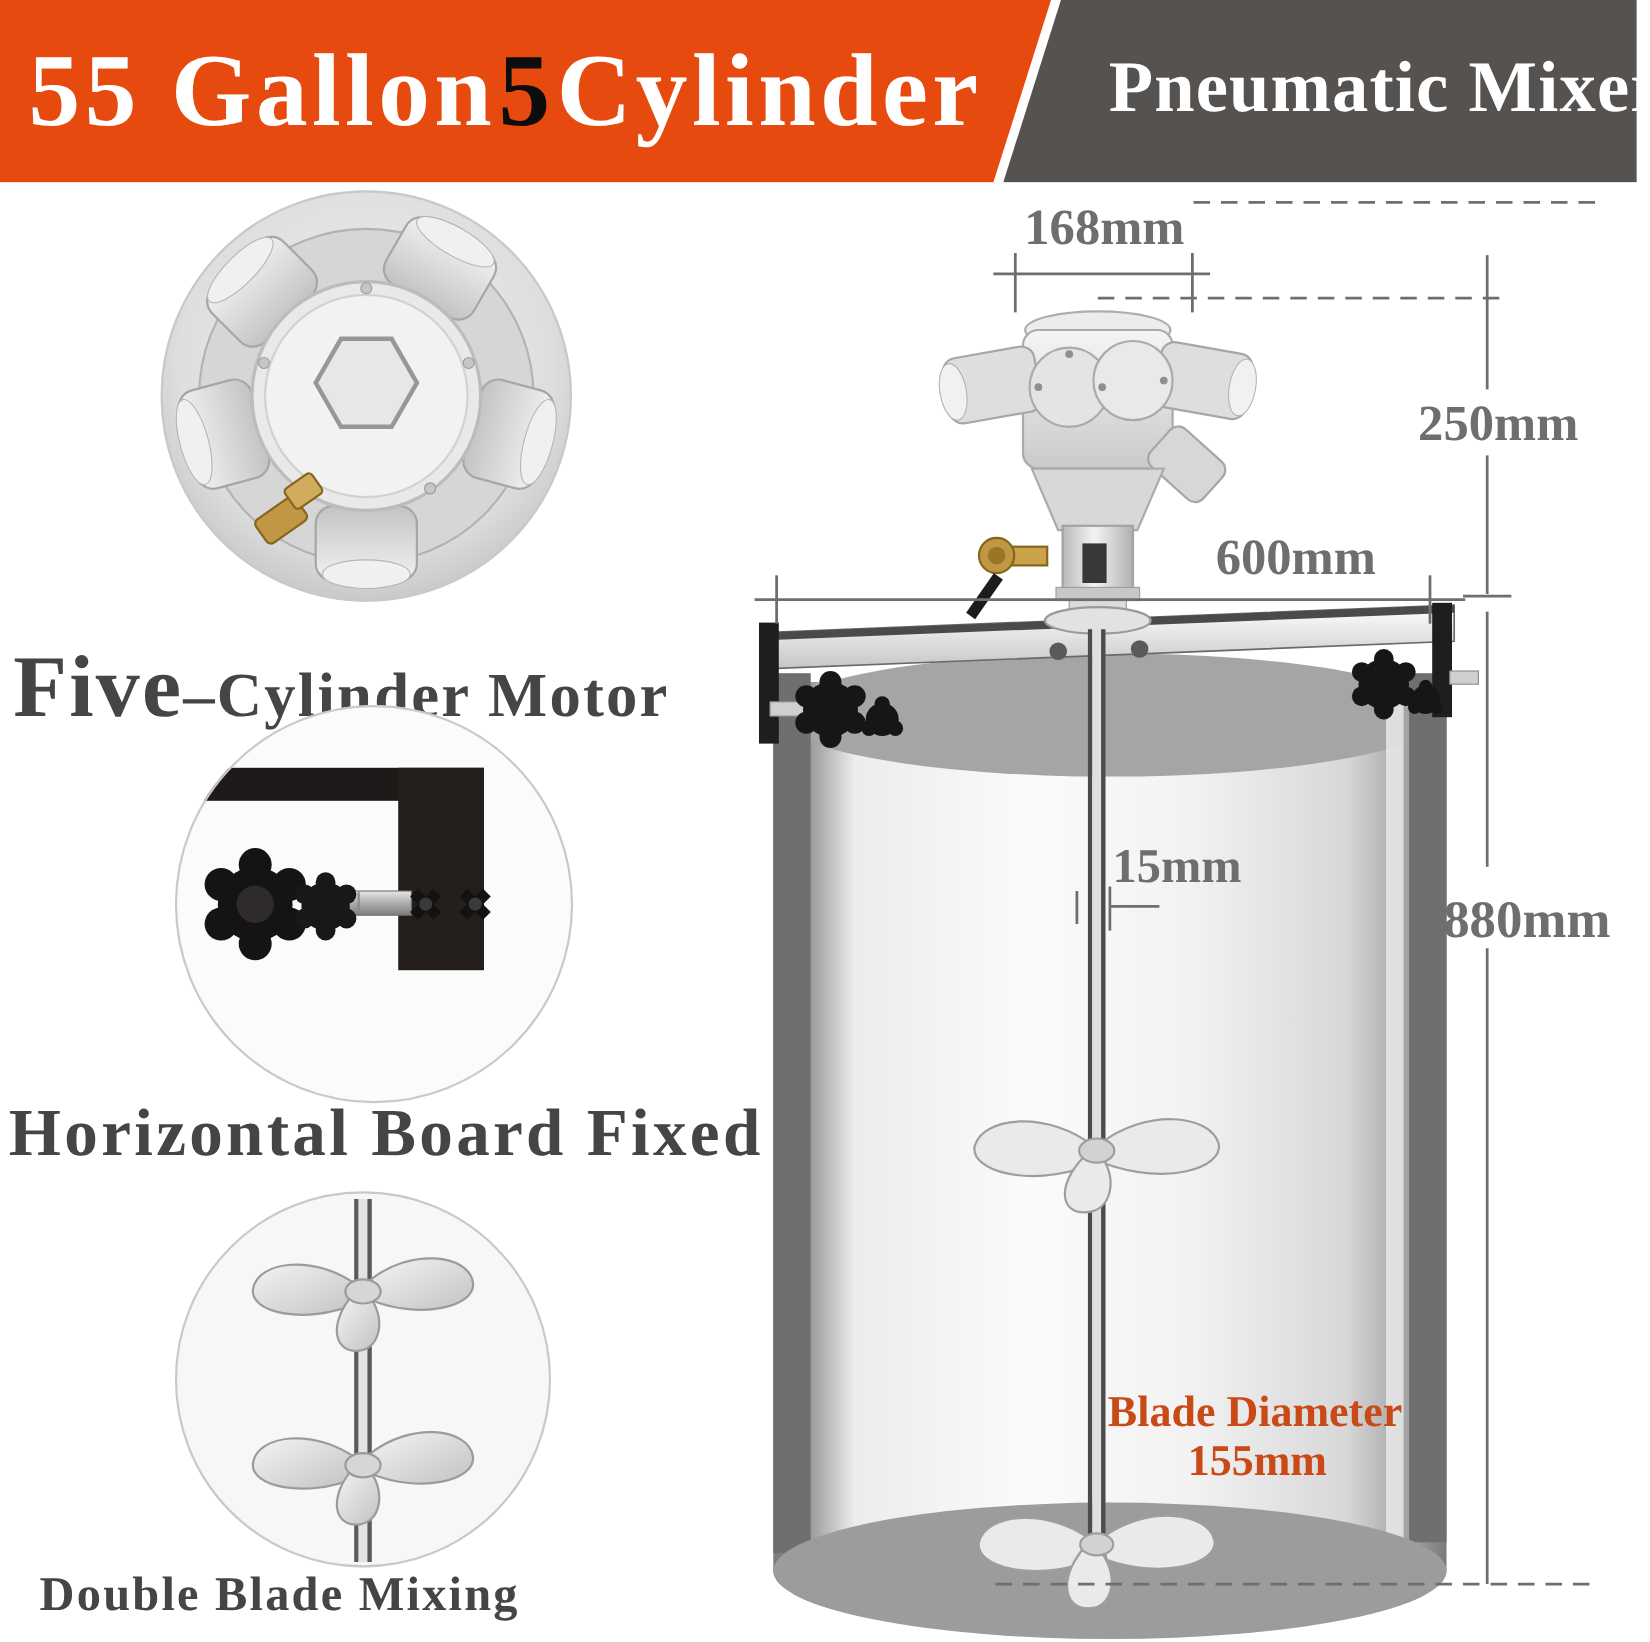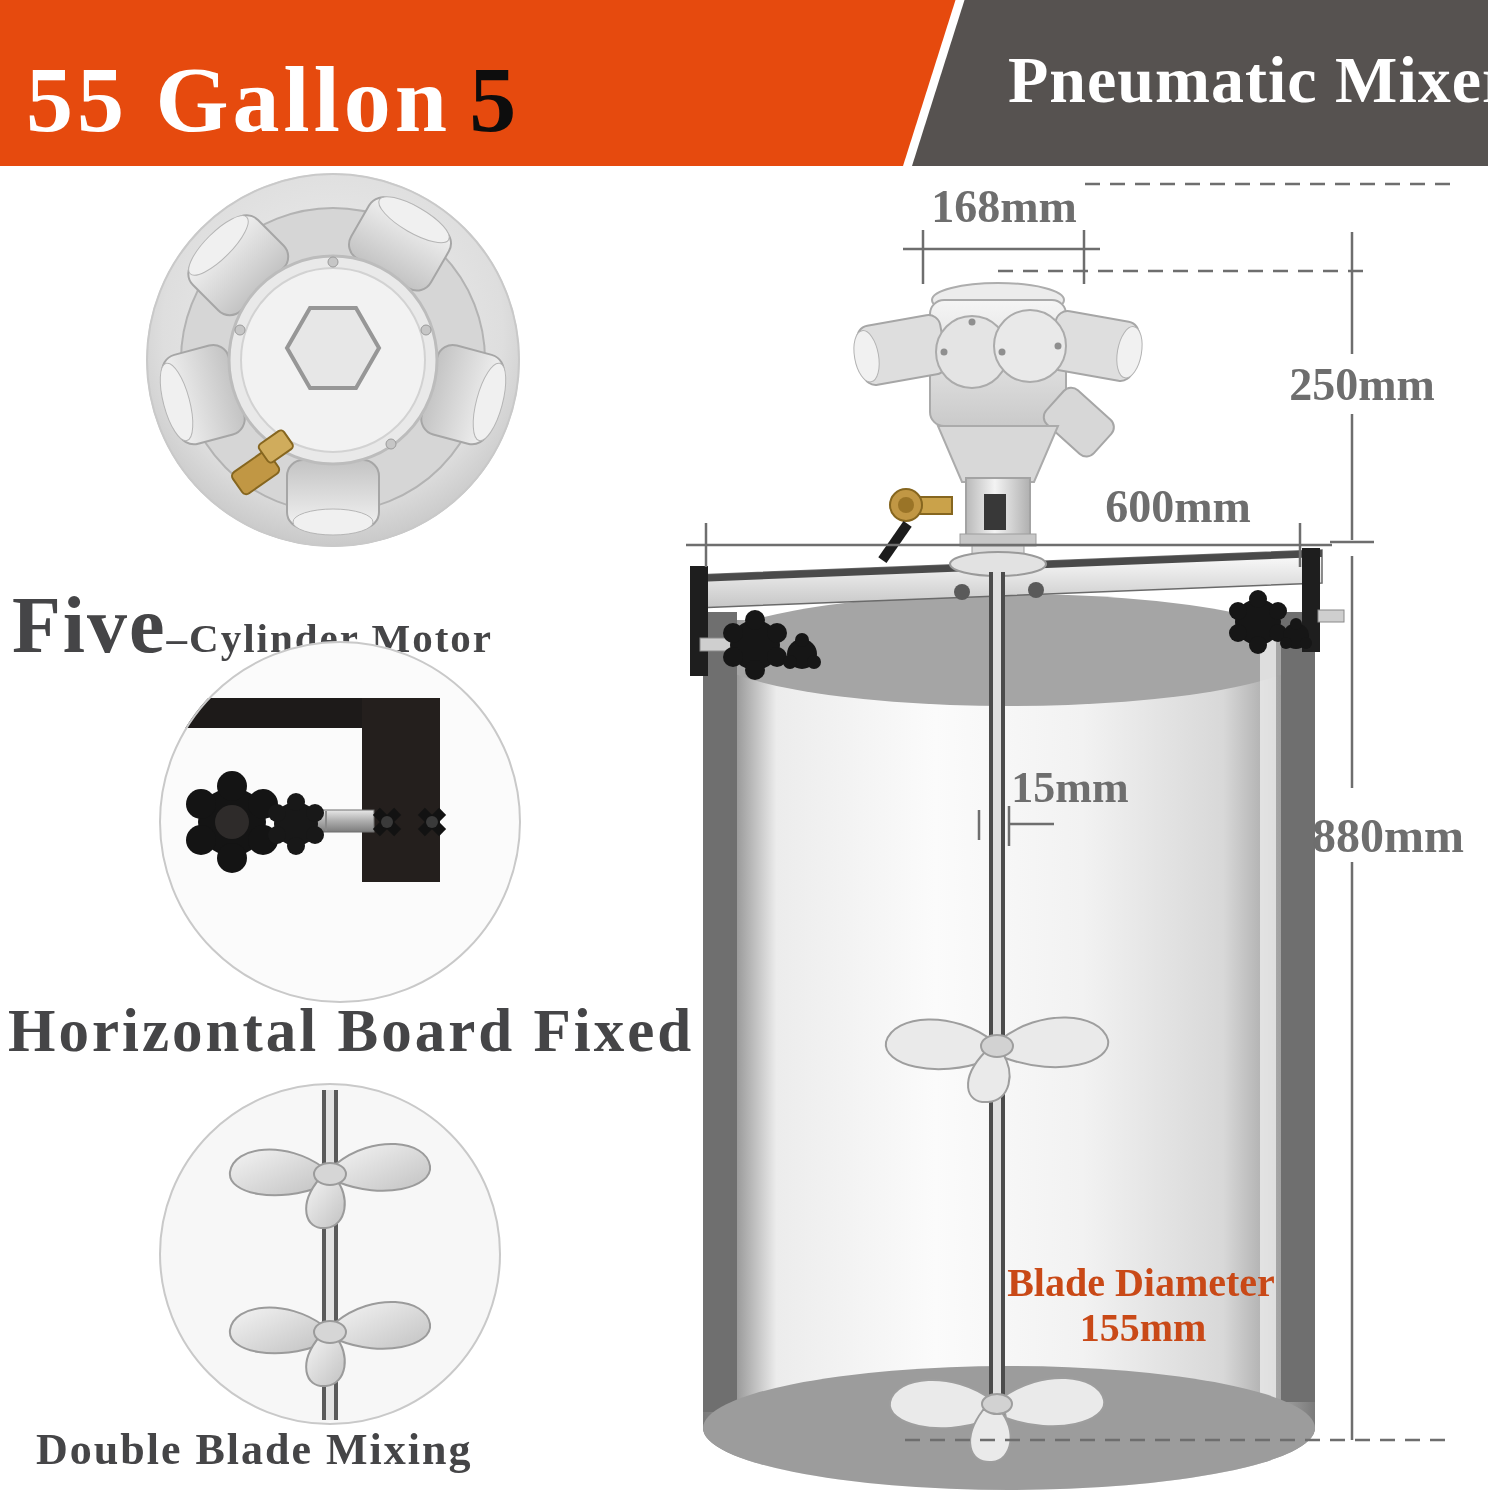--- a/index.html
+++ b/index.html
@@ -4,49 +4,50 @@
 <style>
   html,body{margin:0;padding:0;background:#fff;}
   .page{position:relative;width:1500px;height:1493px;background:#fff;overflow:hidden;
         font-family:"Liberation Serif","DejaVu Serif",serif;}
   
   .banner{position:absolute;left:0;top:0;width:1500px;height:166px;}
   .banner-orange{position:absolute;inset:0;background:#E64A0E;
         clip-path:polygon(0 0,63.7% 0,60.2% 100%,0 100%);}
   .banner-gray{position:absolute;inset:0;background:#565250;
         clip-path:polygon(64.3% 0,99.2% 0,99.2% 100%,60.8% 100%);}
-  .banner-title-left{position:absolute;left:26px;top:16px;margin:0;height:166px;
-        display:flex;align-items:center;gap:18px;white-space:nowrap;
+  .banner-title-left{position:absolute;left:26px;top:0;margin:0;height:166px;
+        display:flex;align-items:center;gap:2px;white-space:nowrap;
         font-size:94px;font-weight:bold;color:#fff;letter-spacing:4px;}
   .banner-title-left .black{color:#0d0d0d;}
   .banner-title-right{position:absolute;left:1008px;top:0;height:160px;display:flex;align-items:center;
         font-size:66px;font-weight:bold;color:#fff;white-space:nowrap;letter-spacing:1px;}
   
   .fig{position:absolute;}
   .caption{position:absolute;color:#454547;font-weight:bold;white-space:nowrap;}
   .cap1{left:12px;top:544px;display:flex;align-items:baseline;}
   .cap1 .emph{font-size:80px;letter-spacing:2px;margin-top:36px;}
-  .cap1 .rest{font-size:41px;letter-spacing:2px;}
+  .cap1 .rest{font-size:57px;letter-spacing:2px;}
   .cap2{left:8px;top:996px;font-size:61px;letter-spacing:3px;}
   .cap3{left:36px;top:1424px;font-size:44px;letter-spacing:2px;}
   
   .diagram{position:absolute;left:650px;top:166px;width:850px;height:1132px;}
   svg text.dim{font-family:"Liberation Serif","DejaVu Serif",serif;font-weight:bold;}
 </style>
 </head>
 <body>
 
 <div class="page">
 
   <header class="banner">
     <div class="banner-orange"></div>
     <div class="banner-gray"></div>
     <h1 class="banner-title-left">
         <span>55 Gallon</span>
         <span class="black">5</span>
+        <span>Cylinder</span>
       </h1>
     <div class="banner-title-right">Pneumatic Mixer</div>
   </header>
 
   <figure class="fig" style="left:145px;top:172px;margin:0">
     <svg width="376" height="376" viewBox="0 0 376 376">
       <defs>
         <radialGradient id="g1bg" cx="50%" cy="42%" r="65%">
           <stop offset="0%" stop-color="#f1f1f1"></stop>
             <stop offset="70%" stop-color="#dedede"></stop>

